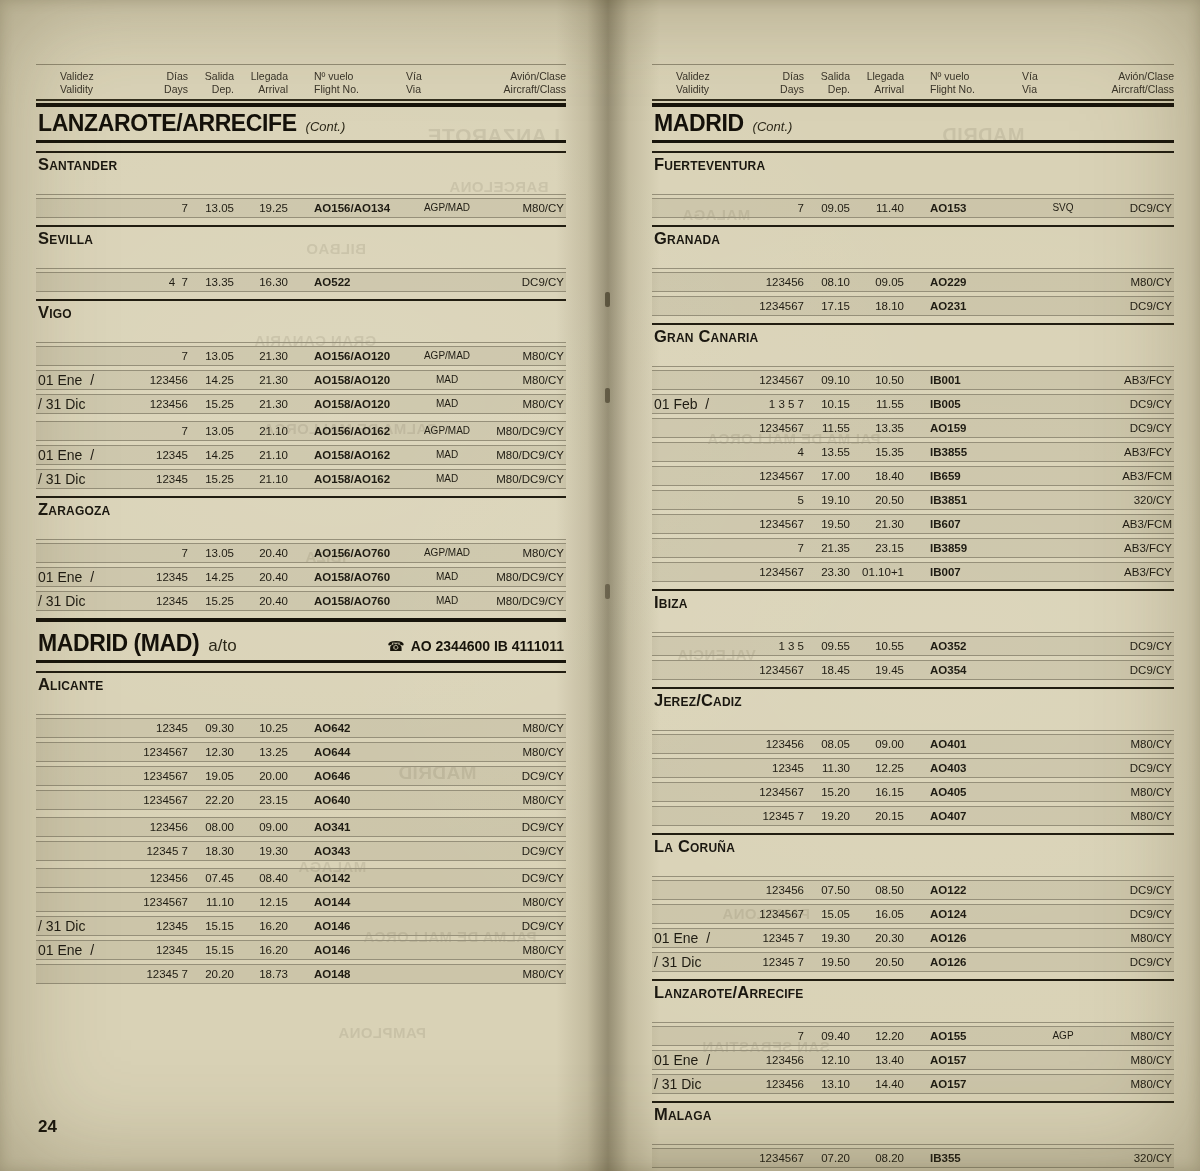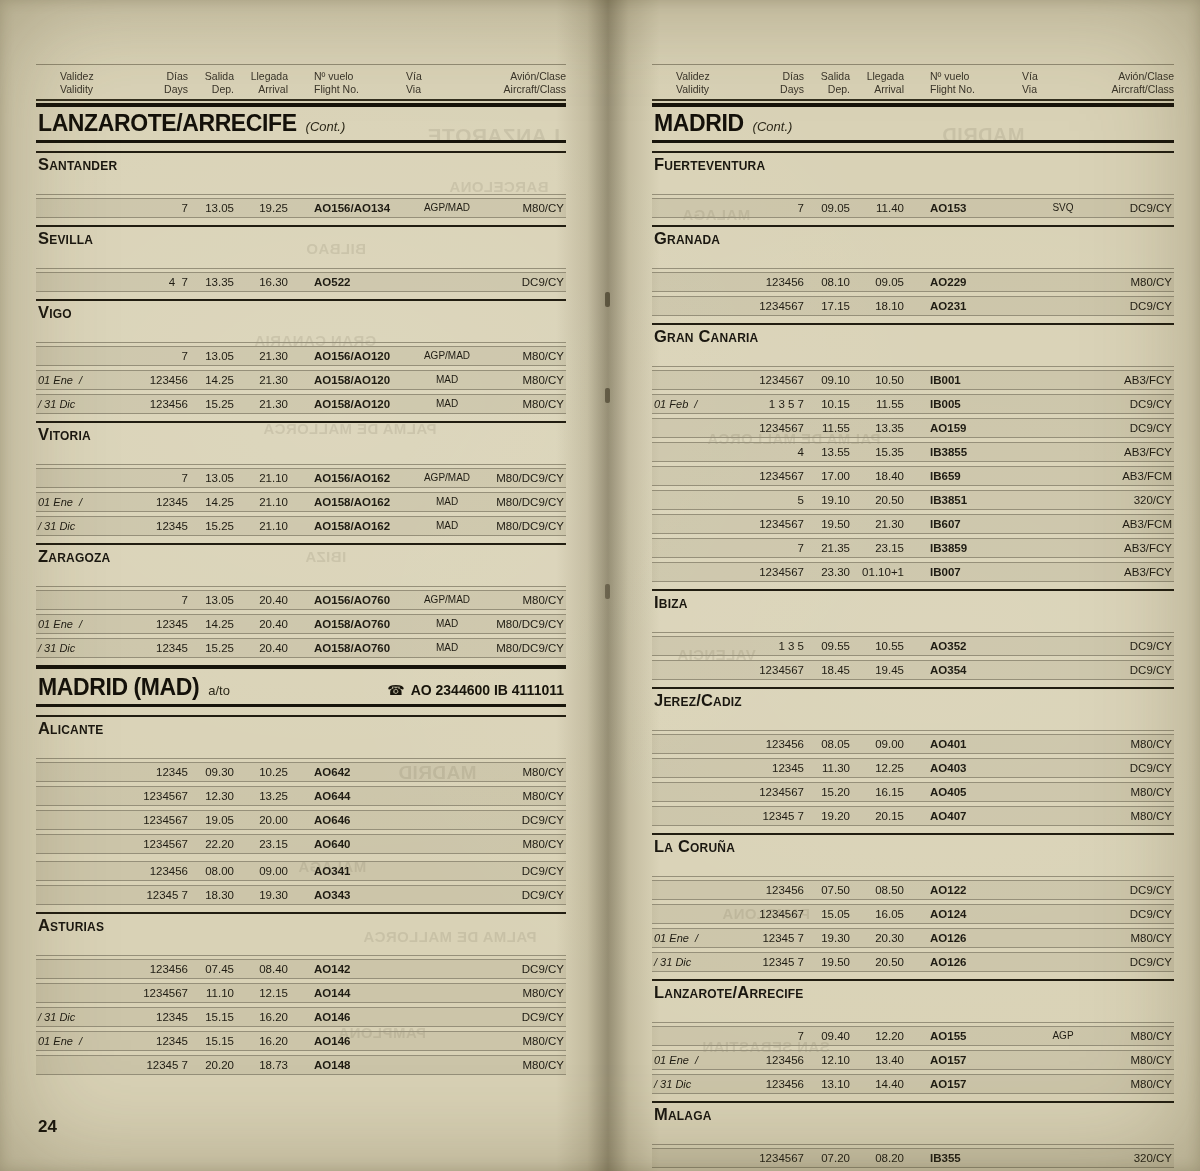--- a/index.html
+++ b/index.html
@@ -57,36 +57,36 @@
   .c4{padding-left:26px;}
   .c5{}
   .c6{text-align:right;}
 
   .sections{flex:1 1 auto;}
   .section{margin-top:2px;}
   .sec-head{display:flex;align-items:baseline;gap:9px;
     border-top:4px solid #17140b;border-bottom:3px solid #17140b;
     padding:3px 2px 4px;margin-bottom:8px;}
   .sec-title{font-size:23px;font-weight:700;letter-spacing:-0.4px;color:#14110a;line-height:26px;}
-  .sec-tag{font-size:13px;color:#2c2819;margin-top:11px;}
+  .sec-tag{font-size:17px;color:#2c2819;margin-top:11px;}
   .sec-cont{font-style:italic;font-size:13px;color:#2c2819;}
   .sec-phone{margin-left:auto;display:flex;align-items:center;gap:6px;
     font-weight:700;font-size:14px;color:#17140b;}
   .phone-ic{font-size:14px;}
 
   .dest{margin-bottom:7px;}
   .dest-name{font-variant:small-caps;font-weight:700;font-size:16.5px;line-height:19px;color:#1a1710;
     border-top:2px solid #211d11;border-bottom:1px solid #96907a;
     padding:2px 0 20px 2px;margin-bottom:3px;letter-spacing:0.2px;}
 
   .frow{display:grid;grid-template-columns:var(--cols);align-items:center;
     border-top:1px solid #96907a;border-bottom:1px solid #96907a;
     background:rgba(99,91,60,0.10);margin-bottom:4px;
     font-size:11.5px;line-height:18px;color:#1f1c13;}
-  .c-val{padding-left:2px;font-size:11px;white-space:pre;font-style:italic;}
+  .c-val{padding-left:2px;font-size:14px;white-space:pre;}
   .c-days{text-align:right;white-space:pre;}
   .c-dep,.c-arr{text-align:right;}
   .c-fl{padding-left:26px;font-weight:700;}
   .c-via{text-align:center;font-size:10px;}
   .c-cl{text-align:right;padding-right:2px;}
 
   .pn{font-weight:700;font-size:17px;color:#15120b;}
   .pn-left{padding-left:2px;}
   .pn-right{text-align:right;padding-right:2px;}
   .cont-note{text-align:right;font-style:italic;font-size:12px;color:#2c2819;padding-right:4px;}
@@ -195,21 +195,20 @@
               <span class="c-val">/ 31 Dic</span>
               <span class="c-days">123456</span>
               <span class="c-dep">15.25</span>
               <span class="c-arr">21.30</span>
               <span class="c-fl">AO158/AO120</span>
               <span class="c-via">MAD</span>
               <span class="c-cl">M80/CY</span>
             </div>
           </div>
           <div class="dest">
-            <div class="dest-name">Vitoria</div>
             <div class="frow">
               <span class="c-val"></span>
               <span class="c-days">7</span>
               <span class="c-dep">13.05</span>
               <span class="c-arr">21.10</span>
               <span class="c-fl">AO156/AO162</span>
               <span class="c-via">AGP/MAD</span>
               <span class="c-cl">M80/DC9/CY</span>
             </div>
             <div class="frow">
@@ -324,21 +323,20 @@
               <span class="c-val"></span>
               <span class="c-days">12345 7</span>
               <span class="c-dep">18.30</span>
               <span class="c-arr">19.30</span>
               <span class="c-fl">AO343</span>
               <span class="c-via"></span>
               <span class="c-cl">DC9/CY</span>
             </div>
           </div>
           <div class="dest">
-            <div class="dest-name">Asturias</div>
             <div class="frow">
               <span class="c-val"></span>
               <span class="c-days">123456</span>
               <span class="c-dep">07.45</span>
               <span class="c-arr">08.40</span>
               <span class="c-fl">AO142</span>
               <span class="c-via"></span>
               <span class="c-cl">DC9/CY</span>
             </div>
             <div class="frow">

